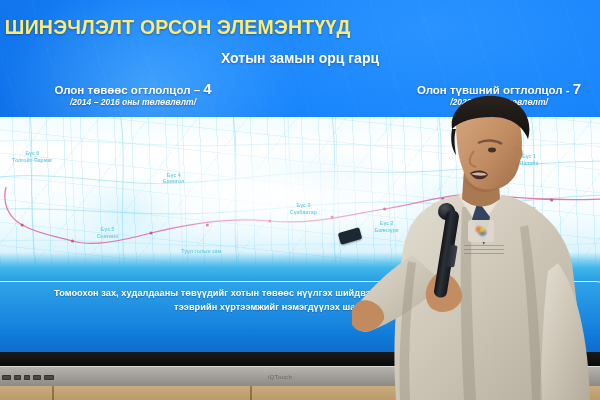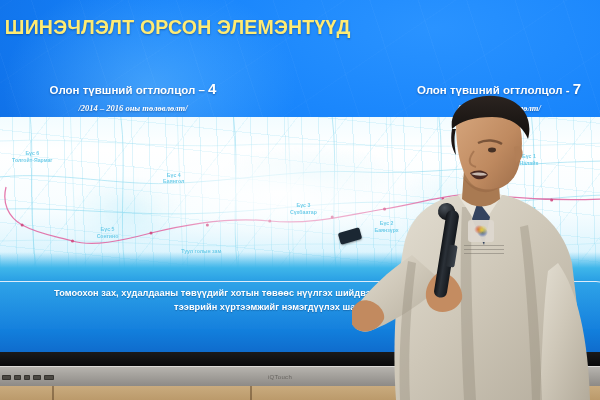--- a/index.html
+++ b/index.html
@@ -45,21 +45,21 @@
 
   .headline{position:absolute;left:-12px;top:16px;width:420px;
     font-size:19.5px;font-weight:bold;letter-spacing:.2px;color:#ffeb73;
     text-shadow:0 1px 2px rgba(0,40,90,.45);white-space:nowrap;}
   .subtitle{position:absolute;left:0;right:0;top:50px;text-align:center;
     font-size:14px;color:#ffffff;font-weight:600;text-shadow:0 1px 2px rgba(0,40,90,.4);}
 
   .cap{position:absolute;text-align:center;color:#fff;text-shadow:0 1px 2px rgba(0,40,90,.45);}
   .cap .l1{font-size:11.5px;font-weight:bold;white-space:nowrap;}
   .cap .l1 b{font-size:15px;}
-  .cap .l2{font-size:8.5px;font-style:italic;font-weight:bold;margin-top:6px;white-space:nowrap;font-family:Liberation Serif, serif;}
+  .cap .l2{font-size:8.5px;font-style:italic;font-weight:bold;margin-top:0;white-space:nowrap;}
   .cap-left{left:18px;top:80px;width:230px;}
   .cap-right{left:384px;top:80px;width:230px;}
 
   
   .map{position:absolute;left:0;right:-4px;top:117px;height:152px;overflow:hidden;
     background:linear-gradient(180deg,#f2fcff 0%,#ffffff 22%,#f7fdff 62%,#d9f3fd 92%,#bfe9fa 100%);}
   .map-grid{position:absolute;inset:0;opacity:.55;
     background:
       repeating-linear-gradient(88deg, rgba(60,190,230,.30) 0 1px, rgba(0,0,0,0) 1px 17px),
       repeating-linear-gradient(6deg, rgba(60,190,230,.22) 0 1px, rgba(0,0,0,0) 1px 23px),
@@ -125,24 +125,25 @@
 
   <div class="tv-shadow"></div>
 
   <div class="tv-screen">
 
     <div class="slide">
       <div class="slide-glow"></div>
       <div class="slide-tex"></div>
 
       <div class="headline">I. ШИНЭЧЛЭЛТ ОРСОН ЭЛЕМЭНТҮҮД</div>
+      <div class="subtitle">Хотын замын орц гарц</div>
 
       <div class="cap cap-left">
         <div class="l1">
-          <span>Олон түвшний огтлолцол – </span><b>4</b>
+          <span>Олон төвөөс огтлолцол – </span><b>4</b>
         </div>
         <div class="l2">/2014 – 2016 оны төлөвлөлт/</div>
       </div>
 
       <div class="cap cap-right">
         <div class="l1">
           <span>Олон түвшний огтлолцол - </span><b>7</b>
         </div>
         <div class="l2">/2025 оны төлөвлөлт/</div>
       </div>

